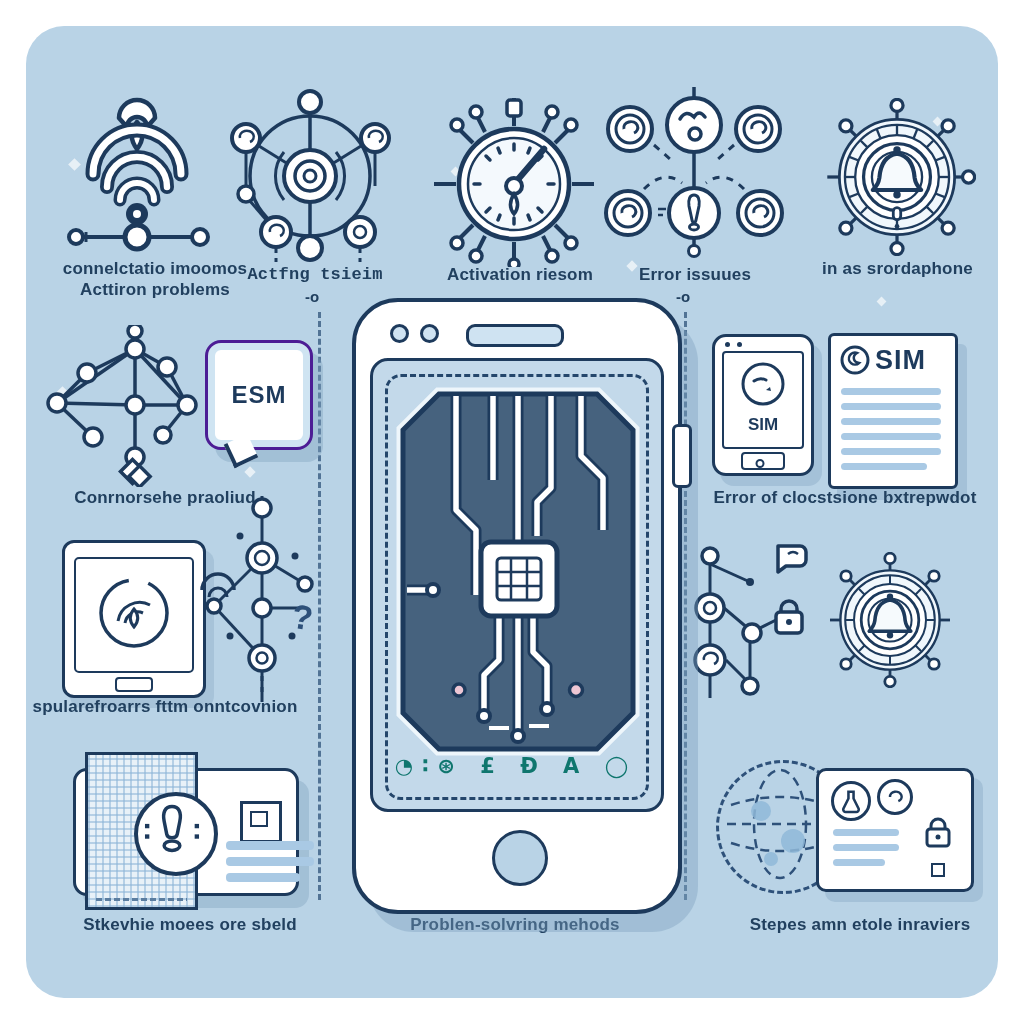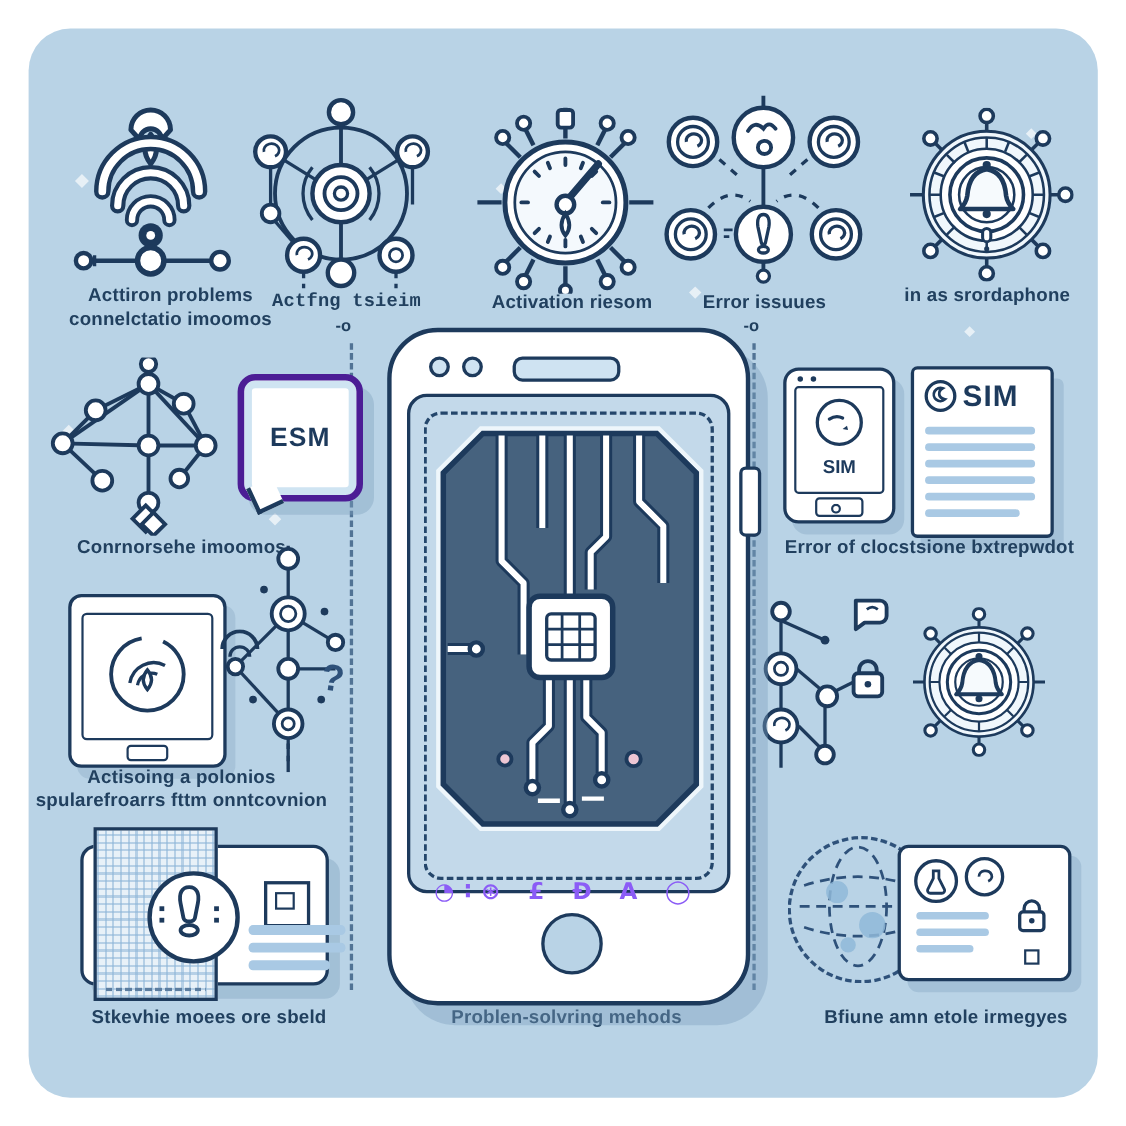--- a/index.html
+++ b/index.html
@@ -14,25 +14,25 @@
   .sparkle{position:absolute;background:#ffffff;opacity:.65;transform:rotate(45deg);}
   
   #phone{position:absolute;left:352px;top:298px;width:322px;height:608px;background:#ffffff;
          border:4px solid #1d3a5c;border-radius:46px;box-shadow:16px 18px 0 rgba(125,160,190,.40);}
   #side-btn{position:absolute;right:-14px;top:122px;width:14px;height:58px;background:#ffffff;border:3px solid #1d3a5c;border-radius:6px;}
   .cam{position:absolute;width:13px;height:13px;border:3.5px solid #1d3a5c;border-radius:50%;background:#cfe3f2;}
   #speaker{position:absolute;left:110px;top:22px;width:92px;height:17px;border:3px solid #1d3a5c;border-radius:9px;background:#cfe3f2;}
   #screen{position:absolute;left:14px;top:56px;width:288px;height:448px;background:#c3d9ea;border:3.5px solid #1d3a5c;border-radius:18px;}
   #screen-dash{position:absolute;left:29px;top:72px;width:258px;height:420px;border:3px dashed #24466b;border-radius:16px;}
   #chip-svg{position:absolute;left:15px;top:58px;width:286px;height:445px;}
-  #statusrow{position:absolute;left:20px;top:452px;width:280px;text-align:center;color:#8b5cf6;
-             font:700 21px "DejaVu Sans",sans-serif;letter-spacing:9px;margin-top:44px;}
+  #statusrow{position:absolute;left:20px;top:452px;width:280px;text-align:center;color:#0f766e;
+             font:700 21px "DejaVu Sans",sans-serif;letter-spacing:9px;}
   #home-btn{position:absolute;left:136px;top:528px;width:50px;height:50px;border:3.5px solid #1d3a5c;border-radius:50%;background:#b9d3e6;}
   
-  #esm{position:absolute;left:216px;top:340px;width:102px;height:104px;background:#ffffff;border:6px solid #4c1d95;border-radius:16px;
+  #esm{position:absolute;left:205px;top:340px;width:102px;height:104px;background:#ffffff;border:3px solid #4c1d95;border-radius:16px;
        box-shadow:inset 0 0 0 7px #cfe4f2,10px 12px 0 rgba(127,160,190,.38);
        display:flex;align-items:center;justify-content:center;color:#1d3a5c;font:700 24px "Liberation Sans",sans-serif;letter-spacing:1px;}
   #esm-tail{position:absolute;left:228px;top:438px;width:22px;height:22px;background:#ffffff;border-right:4px solid #1d3a5c;border-bottom:4px solid #1d3a5c;transform:rotate(65deg);}
   
   #mini-phone{position:absolute;left:712px;top:334px;width:96px;height:136px;background:#ffffff;border:3.5px solid #1d3a5c;border-radius:14px;box-shadow:8px 10px 0 rgba(127,160,190,.35);}
   #mini-screen{position:absolute;left:7px;top:14px;right:7px;bottom:24px;border:2.5px solid #1d3a5c;border-radius:4px;background:#fff;}
   .mini-dot{position:absolute;width:5px;height:5px;background:#1d3a5c;border-radius:50%;}
   #mini-home{position:absolute;left:50%;bottom:3px;transform:translateX(-50%);width:40px;height:14px;border:2.5px solid #1d3a5c;border-radius:4px;background:#fff;}
   #mini-sim-label{position:absolute;left:0;right:0;top:62px;text-align:center;color:#1d3a5c;font:700 17px "Liberation Sans",sans-serif;}
   #sim-doc{position:absolute;left:828px;top:333px;width:124px;height:150px;background:#ffffff;border:3.5px solid #1d3a5c;border-radius:6px;box-shadow:9px 11px 0 rgba(127,160,190,.35);}
@@ -261,22 +261,22 @@
     <circle cx="85" cy="85" r="36" fill="#fff" stroke="#1d3a5c" stroke-width="3.5"></circle>
     <circle cx="85" cy="85" r="27" fill="none" stroke="#1d3a5c" stroke-width="2.5"></circle>
     <circle cx="85" cy="56" r="4" fill="#1d3a5c"></circle>
     <path d="M85,60 c-13,2 -18,13 -19,26 c-1,7 -4,10 -7,13 h52 c-3,-3 -6,-6 -7,-13 c-1,-13 -6,-24 -19,-26 z" fill="#f6fafd" stroke="#1d3a5c" stroke-width="4.5" stroke-linejoin="round"></path>
     <circle cx="85" cy="104" r="4" fill="#1d3a5c"></circle>
     <rect x="81" y="118" width="8" height="13" rx="4" fill="#fff" stroke="#1d3a5c" stroke-width="3"></rect>
     <circle cx="85" cy="138" r="2.5" fill="#1d3a5c"></circle>
   </svg>
 
   <div class="cap" style="left:30px;top:258px;width:250px;">
-    <span>Acttiron problems</span>
-      <span>connelctatio imoomos</span>
+    <span>connelctatio imoomos</span>
+      <span>Acttiron problems</span>
   </div>
   <div class="cap" style="left:215px;top:264px;width:200px;font-family:Liberation Mono, monospace;">
     <span>Actfng tsieim</span>
   </div>
   <div class="sub" style="left:305px;top:288px;">-o</div>
   <div class="cap" style="left:420px;top:264px;width:200px;">
     <span>Activation riesom</span>
   </div>
   <div class="cap" style="left:600px;top:264px;width:190px;">
     <span>Error issuues</span>
@@ -317,21 +317,21 @@
     <g fill="#fff" stroke="#1d3a5c" stroke-width="3.5">
       <rect x="79" y="138" width="17" height="17" transform="rotate(45 87.5 146.5)"></rect>
       <rect x="87" y="144" width="15" height="15" transform="rotate(45 94.5 151.5)"></rect>
     </g>
   </svg>
   <div id="esm">
       <span>ESM</span>
     </div>
   <div id="esm-tail"></div>
   <div class="cap" style="left:25px;top:487px;width:280px;">
-    <span>Conrnorsehe imoomos</span>
+    <span>Conrnorsehe praoliud</span>
   </div>
 
   <div id="mini-phone">
     <span class="mini-dot" style="left:10px;top:5px;"></span>
     <span class="mini-dot" style="left:22px;top:5px;"></span>
     <div id="mini-screen">
       <svg class="abs" style="left:50%;top:8px;transform:translateX(-50%);" width="46" height="46" viewBox="0 0 46 46">
         <circle cx="23" cy="23" r="20" fill="#fff" stroke="#1d3a5c" stroke-width="3"></circle>
         <path d="M14,20 q6,-4 12,-1" fill="none" stroke="#1d3a5c" stroke-width="3" stroke-linecap="round"></path>
         <path d="M26,29 l4,-3 l1,4 z" fill="#1d3a5c"></path>
@@ -398,21 +398,20 @@
     <circle cx="62" cy="62" r="7" fill="none" stroke="#1d3a5c" stroke-width="2.5"></circle>
     <circle cx="62" cy="162" r="5.5" fill="none" stroke="#1d3a5c" stroke-width="2.5"></circle>
     <circle cx="30" cy="140" r="3.5" fill="#1d3a5c"></circle>
       <circle cx="92" cy="140" r="3.5" fill="#1d3a5c"></circle>
     <circle cx="40" cy="40" r="3.5" fill="#1d3a5c"></circle>
       <circle cx="95" cy="60" r="3.5" fill="#1d3a5c"></circle>
     <line x1="62" y1="180" x2="62" y2="200" stroke="#1d3a5c" stroke-width="3" stroke-dasharray="5 6"></line>
   </svg>
   <div id="qmark">?</div>
   <div class="cap" style="left:15px;top:696px;width:300px;">
-    <span>Actisoing a polonios</span>
       <span>spularefroarrs fttm onntcovnion</span>
   </div>
 
   <svg class="abs" style="left:692px;top:538px;" width="125" height="165" viewBox="0 0 125 165">
     <g stroke="#1d3a5c" stroke-width="3" fill="none">
       <line x1="18" y1="26" x2="18" y2="160"></line>
       <line x1="18" y1="26" x2="58" y2="44"></line>
         <line x1="32" y1="70" x2="58" y2="92"></line>
       <line x1="58" y1="95" x2="84" y2="82"></line>
         <line x1="34" y1="122" x2="58" y2="146"></line>
@@ -530,21 +529,21 @@
         <path d="M8,14 v-3 a7,7 0 0 1 14,0 v3" fill="none" stroke="#1d3a5c" stroke-width="3"></path>
         <circle cx="15" cy="22" r="2.5" fill="#1d3a5c"></circle>
       </svg>
       <div class="br-line" style="top:58px;"></div>
       <div class="br-line" style="top:73px;"></div>
       <div class="br-line" style="top:88px;width:52px;"></div>
       <div class="abs" style="left:112px;top:92px;width:10px;height:10px;border:2.5px solid #1d3a5c;background:#fff;"></div>
     </div>
   </div>
   <div class="cap" style="left:715px;top:914px;width:290px;">
-    <span>Bfiune amn etole irmegyes</span>
+    <span>Stepes amn etole inraviers</span>
   </div>
 
   <div id="phone">
     <div id="side-btn"></div>
     <span class="cam" style="left:34px;top:22px;"></span>
     <span class="cam" style="left:64px;top:22px;"></span>
     <div id="speaker"></div>
     <div id="screen"></div>
     <div id="screen-dash"></div>
     <svg id="chip-svg" viewBox="0 0 286 445">

